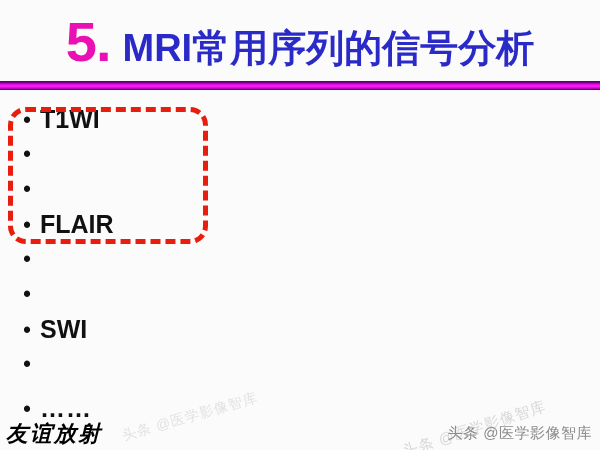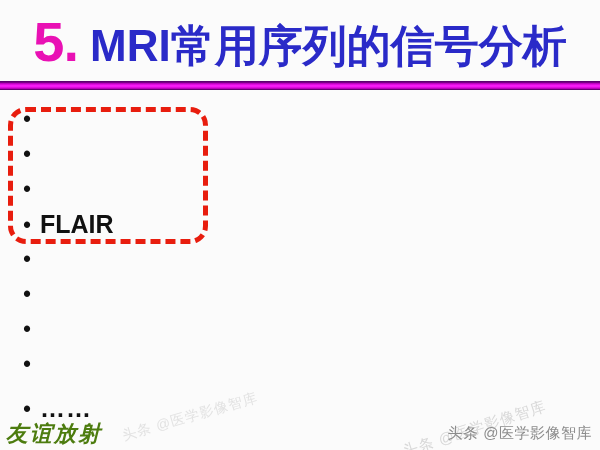--- a/index.html
+++ b/index.html
@@ -37,21 +37,21 @@
     font-family: "Liberation Sans", sans-serif;
     font-weight: bold;
     font-size: 56px;
     line-height: 56px;
     color: #e911b4;
     letter-spacing: -1px;
   }
   #title-main {
     font-family: "Liberation Sans", sans-serif;
     font-weight: bold;
-    font-size: 44px;
+    font-size: 38px;
     line-height: 44px;
     color: #2a2ac8;
     margin-left: 12px;
     letter-spacing: 0px;
   }
 
   
   #divider {
     position: absolute;
     left: 0;
@@ -122,21 +122,21 @@
   
   #brand-mark {
     position: absolute;
     left: 6px;
     top: 421px;
     font-family: "Liberation Serif", serif;
     font-weight: bold;
     font-style: italic;
     font-size: 22px;
     line-height: 26px;
-    color: #4d7c0f;
+    color: #000000;
     letter-spacing: 2px;
   }
   #corner-watermark {
     position: absolute;
     right: 8px;
     top: 424px;
     font-family: "Liberation Sans", sans-serif;
     font-size: 15px;
     line-height: 18px;
     color: #8c8c8c;
@@ -177,20 +177,21 @@
     <span id="title-number">5.</span>
     <span id="title-main">MRI常用序列的信号分析</span>
   </div>
 
   <div id="divider"></div>
 
   <div id="bullet-list">
 
     <div class="bullet-row">
       <span class="bullet-dot">•</span>
+      <span class="bullet-text">T1WI</span>
     </div>
 
     <div class="bullet-row">
       <span class="bullet-dot">•</span>
     </div>
 
     <div class="bullet-row">
       <span class="bullet-dot">•</span>
     </div>
 
@@ -202,20 +203,21 @@
     <div class="bullet-row">
       <span class="bullet-dot">•</span>
     </div>
 
     <div class="bullet-row">
       <span class="bullet-dot">•</span>
     </div>
 
     <div class="bullet-row">
       <span class="bullet-dot">•</span>
+      <span class="bullet-text">SWI</span>
     </div>
 
     <div class="bullet-row">
       <span class="bullet-dot">•</span>
     </div>
 
     <div class="bullet-row spaced">
       <span class="bullet-dot">•</span>
       <span class="bullet-text ellipsis">……</span>
     </div>

